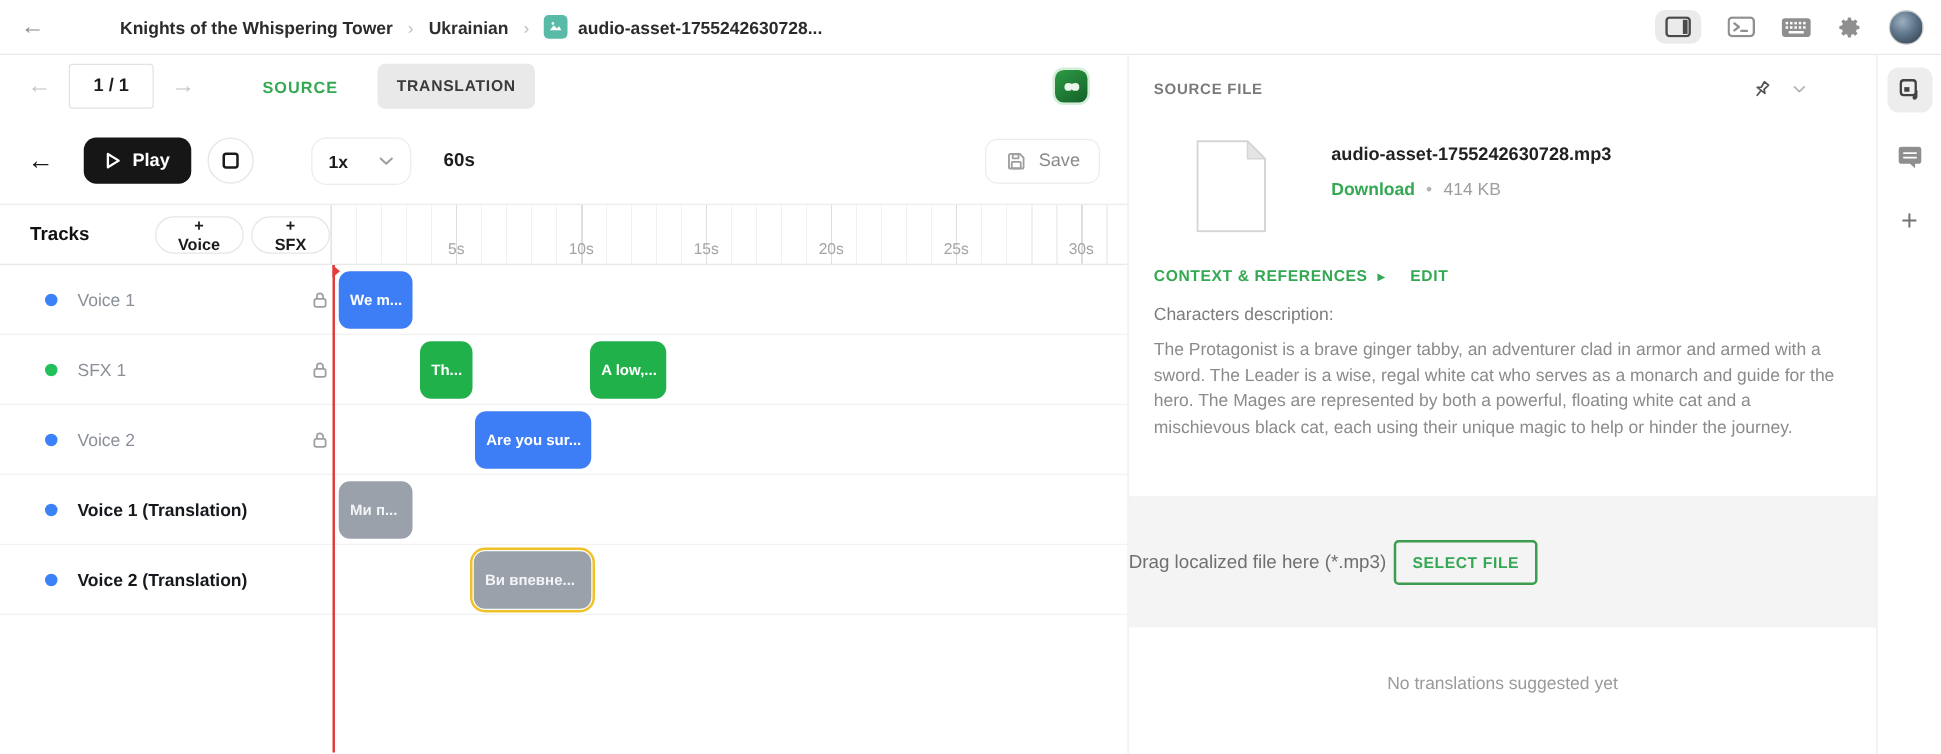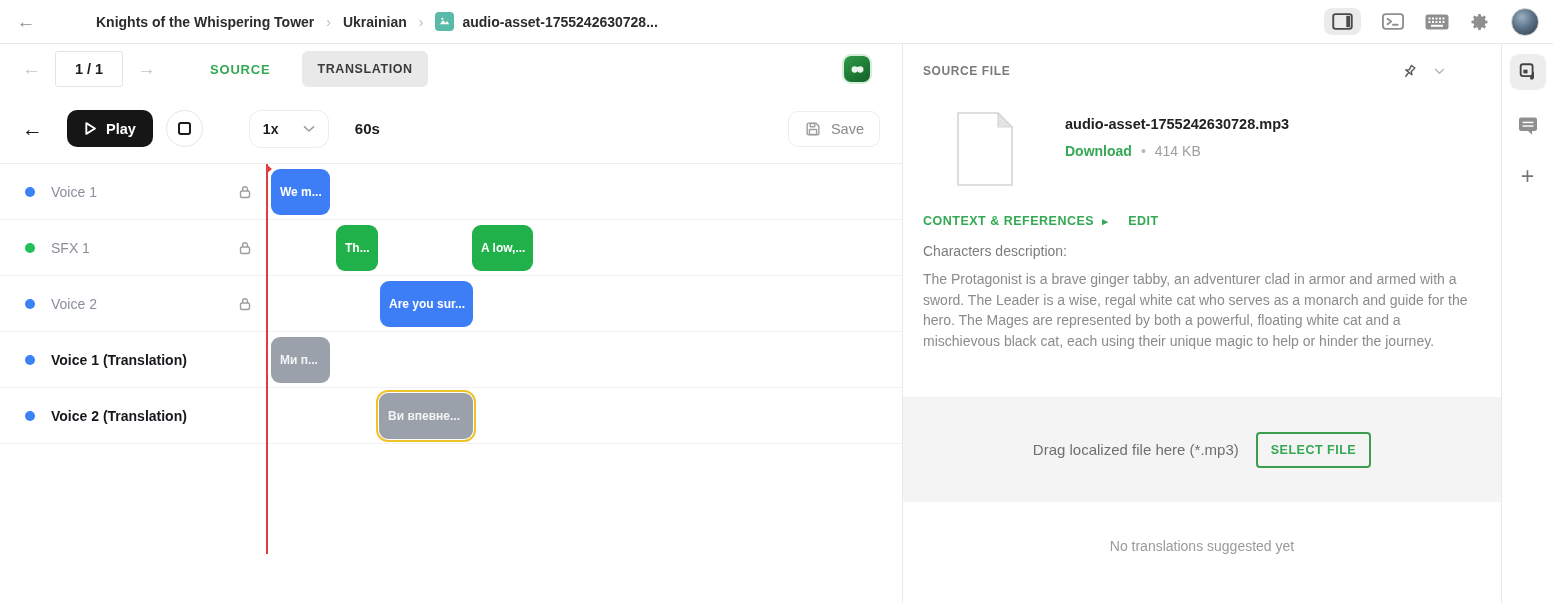--- a/index.html
+++ b/index.html
@@ -70,21 +70,21 @@
     background-image:
       repeating-linear-gradient(to right, #dedede 0 1px, transparent 1px 100px),
       repeating-linear-gradient(to right, #f0f0f0 0 1px, transparent 1px 20px); }
   .tick { position:absolute; bottom:5px; transform:translateX(-50%); font-size:12.5px; color:#a4a4a4; }
   .th-fill { flex:1; border-bottom:1px solid #e8e8e8; }
   .tracks-header { border-bottom:none; }
   .th-left { border-bottom:1px solid #e8e8e8; }
 
   
   .tracks-body { position:relative; height:391px; }
-  .track-row { height:56px; display:flex; align-items:center; padding-left:25px; border-bottom:1px solid #f2f2f2; }
+  .track-row { height:56px; display:flex; align-items:center; padding-left:36px; border-bottom:1px solid #f2f2f2; }
   .dot { width:10px; height:10px; border-radius:50%; margin-right:16px; flex:none; }
   .dot-blue { background:#3b82f6; }
   .dot-green { background:#22c05b; }
   .track-name { width:186px; font-size:14px; color:#8a8f98; }
   .track-name.bold { color:#15181c; font-weight:700; }
   .lock { width:16px; height:16px; }
 
   .clips-layer { position:absolute; left:265px; top:0; right:15px; bottom:0; }
   .clip { position:absolute; height:46px; border-radius:9px; color:#fff; font-size:12px; font-weight:600;
     display:flex; align-items:center; padding:0 9px; white-space:nowrap; overflow:hidden; }
@@ -107,21 +107,21 @@
   .sp-download { color:#34a853; font-weight:600; }
   .sp-bullet { color:#b5b5b5; }
   .sp-size { color:#9e9e9e; }
   .sp-context { margin-top:28px; display:flex; align-items:center; font-size:12.5px; font-weight:700;
     letter-spacing:.5px; color:#34a853; }
   .sp-caret { margin:0 0 0 8px; font-size:11px; }
   .sp-edit { margin-left:20px; }
   .sp-desc-title { margin-top:15px; font-size:14px; color:#7c7c7c; }
   .sp-desc { margin-top:10px; font-size:14px; color:#8b8b8b; line-height:20.5px; max-width:578px; }
   .dropzone { margin:46px -20px 0; height:105px; background:#f4f4f4;
-    display:flex; align-items:center; justify-content:center; gap:17px; }
+    display:flex; align-items:center; gap:6px; }
   .drop-hint { font-size:15px; color:#6f6f6f; }
   .select-file-btn { border:2px solid #3d9c50; color:#34a853; background:transparent; border-radius:4px;
     font-size:12.5px; font-weight:700; letter-spacing:.5px; padding:9px 13px; font-family:"Liberation Sans",sans-serif; }
   .no-trans { margin-top:36px; text-align:center; font-size:14px; color:#9a9a9a; }
 
   
   .rail { width:52px; min-width:52px; border-left:1px solid #e9e9e9; background:#fff;
     display:flex; flex-direction:column; align-items:center; padding-top:10px; }
   .rail-btn { width:36px; height:36px; border-radius:9px; display:flex; align-items:center; justify-content:center; }
   .rail-btn.active { background:#ededed; }
@@ -236,20 +236,36 @@
       <button class="save-btn">
         <svg width="18" height="18" viewBox="0 0 20 20" fill="none" stroke="#9e9e9e" stroke-width="1.6">
             <path d="M3.5 5 a1.5 1.5 0 0 1 1.5 -1.5 h8.2 l3.3 3.3 v8.2 a1.5 1.5 0 0 1 -1.5 1.5 h-10 a1.5 1.5 0 0 1 -1.5 -1.5 z"></path>
             <rect x="6.8" y="3.8" width="5.2" height="3.6" rx="0.6"></rect>
             <rect x="6" y="10.6" width="8" height="5.6" rx="0.6"></rect>
           </svg>
         <span>Save</span>
       </button>
     </div>
 
+    <div class="tracks-header">
+      <div class="th-left">
+        <span class="tracks-title">Tracks</span>
+        <button class="pill pill-voice">+ Voice</button>
+        <button class="pill pill-sfx">+ SFX</button>
+      </div>
+      <div class="ruler">
+        <span class="tick" style="left:100px">5s</span>
+        <span class="tick" style="left:200px">10s</span>
+        <span class="tick" style="left:300px">15s</span>
+        <span class="tick" style="left:400px">20s</span>
+        <span class="tick" style="left:500px">25s</span>
+        <span class="tick" style="left:600px">30s</span>
+      </div>
+      <div class="th-fill"></div>
+    </div>
 
     <div class="tracks-body">
       <div class="track-row">
         <span class="dot dot-blue"></span>
         <span class="track-name">Voice 1</span>
         <svg class="lock" viewBox="0 0 16 16" fill="none" stroke="#9e9e9e" stroke-width="1.4">
             <rect x="3.5" y="7" width="9" height="6.5" rx="1.5"></rect>
             <path d="M5.5 7 V5.2 a2.5 2.5 0 0 1 5 0 V7"></path>
           </svg>
       </div>

